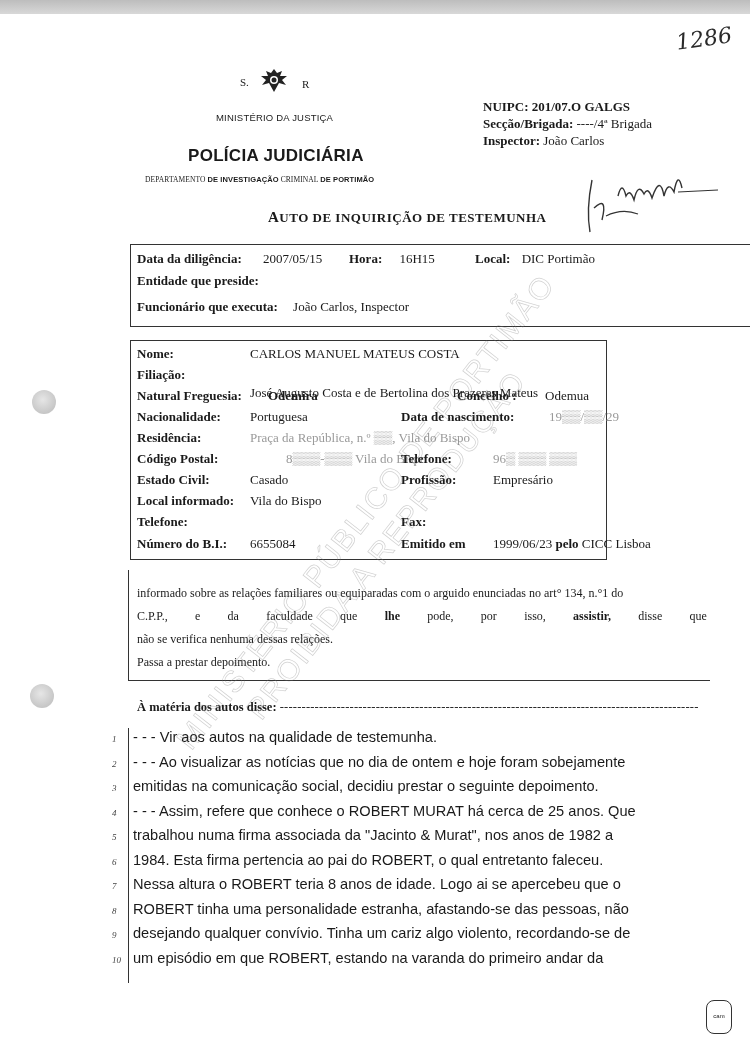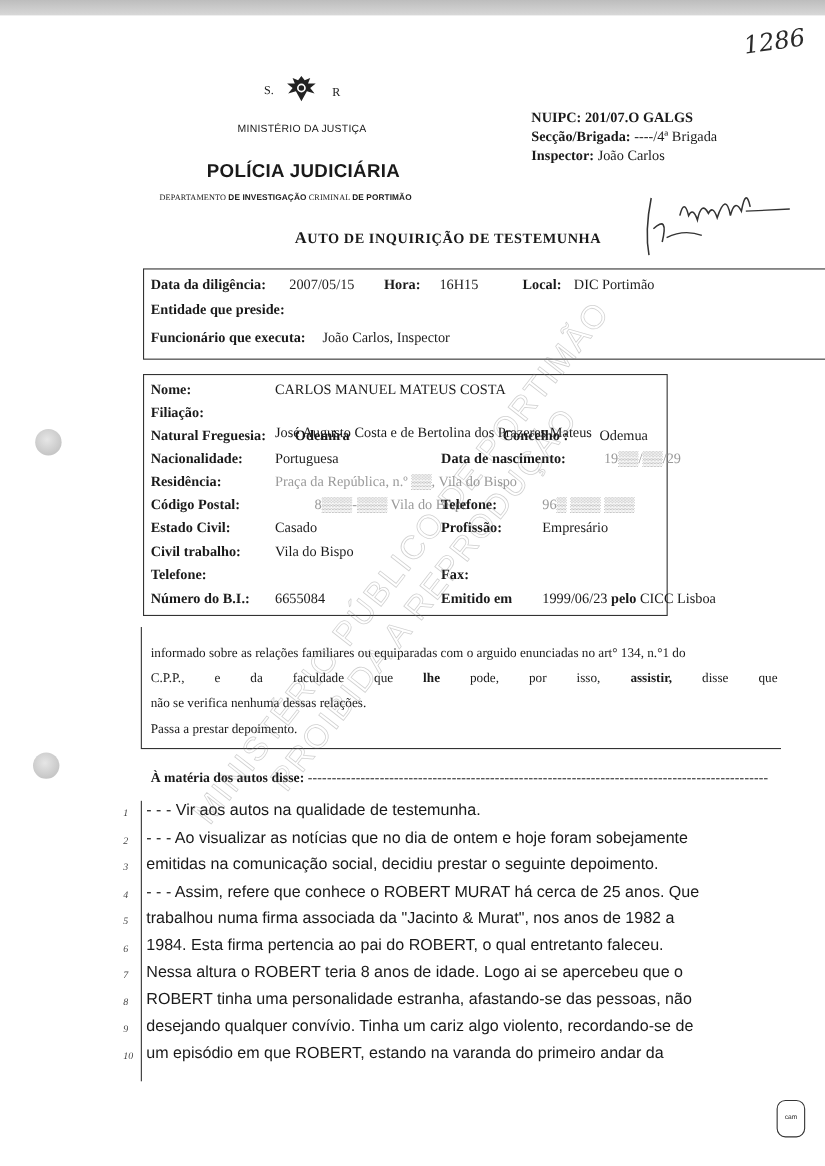--- a/index.html
+++ b/index.html
@@ -149,21 +149,21 @@
   <div class="row" style="left:6px; top:110px;"><span class="lbl">Código Postal:</span></div>
   <div class="row" style="left:119px; top:110px;margin-left:36px;"><span class="redacted">8▒▒▒-▒▒▒ Vila do Bispo</span></div>
   <div class="row" style="left:270px; top:110px;"><span class="lbl">Telefone:</span></div>
   <div class="row" style="left:362px; top:110px;"><span class="redacted">96▒ ▒▒▒ ▒▒▒</span></div>
 
   <div class="row" style="left:6px; top:131px;"><span class="lbl">Estado Civil:</span></div>
   <div class="row" style="left:119px; top:131px;"><span>Casado</span></div>
   <div class="row" style="left:270px; top:131px;"><span class="lbl">Profissão:</span></div>
   <div class="row" style="left:362px; top:131px;"><span>Empresário</span></div>
 
-  <div class="row" style="left:6px; top:152px;"><span class="lbl">Civil trabalho:</span></div>
+  <div class="row" style="left:6px; top:152px;"><span class="lbl">Local informado:</span></div>
   <div class="row" style="left:119px; top:152px;"><span>Vila do Bispo</span></div>
 
   <div class="row" style="left:6px; top:173px;"><span class="lbl">Telefone:</span></div>
   <div class="row" style="left:270px; top:173px;"><span class="lbl">Fax:</span></div>
 
   <div class="row" style="left:6px; top:195px;"><span class="lbl">Número do B.I.:</span></div>
   <div class="row" style="left:119px; top:195px;"><span>6655084</span></div>
   <div class="row" style="left:270px; top:195px;"><span class="lbl">Emitido em</span></div>
   <div class="row" style="left:362px; top:195px;">
     <span>1999/06/23</span>

